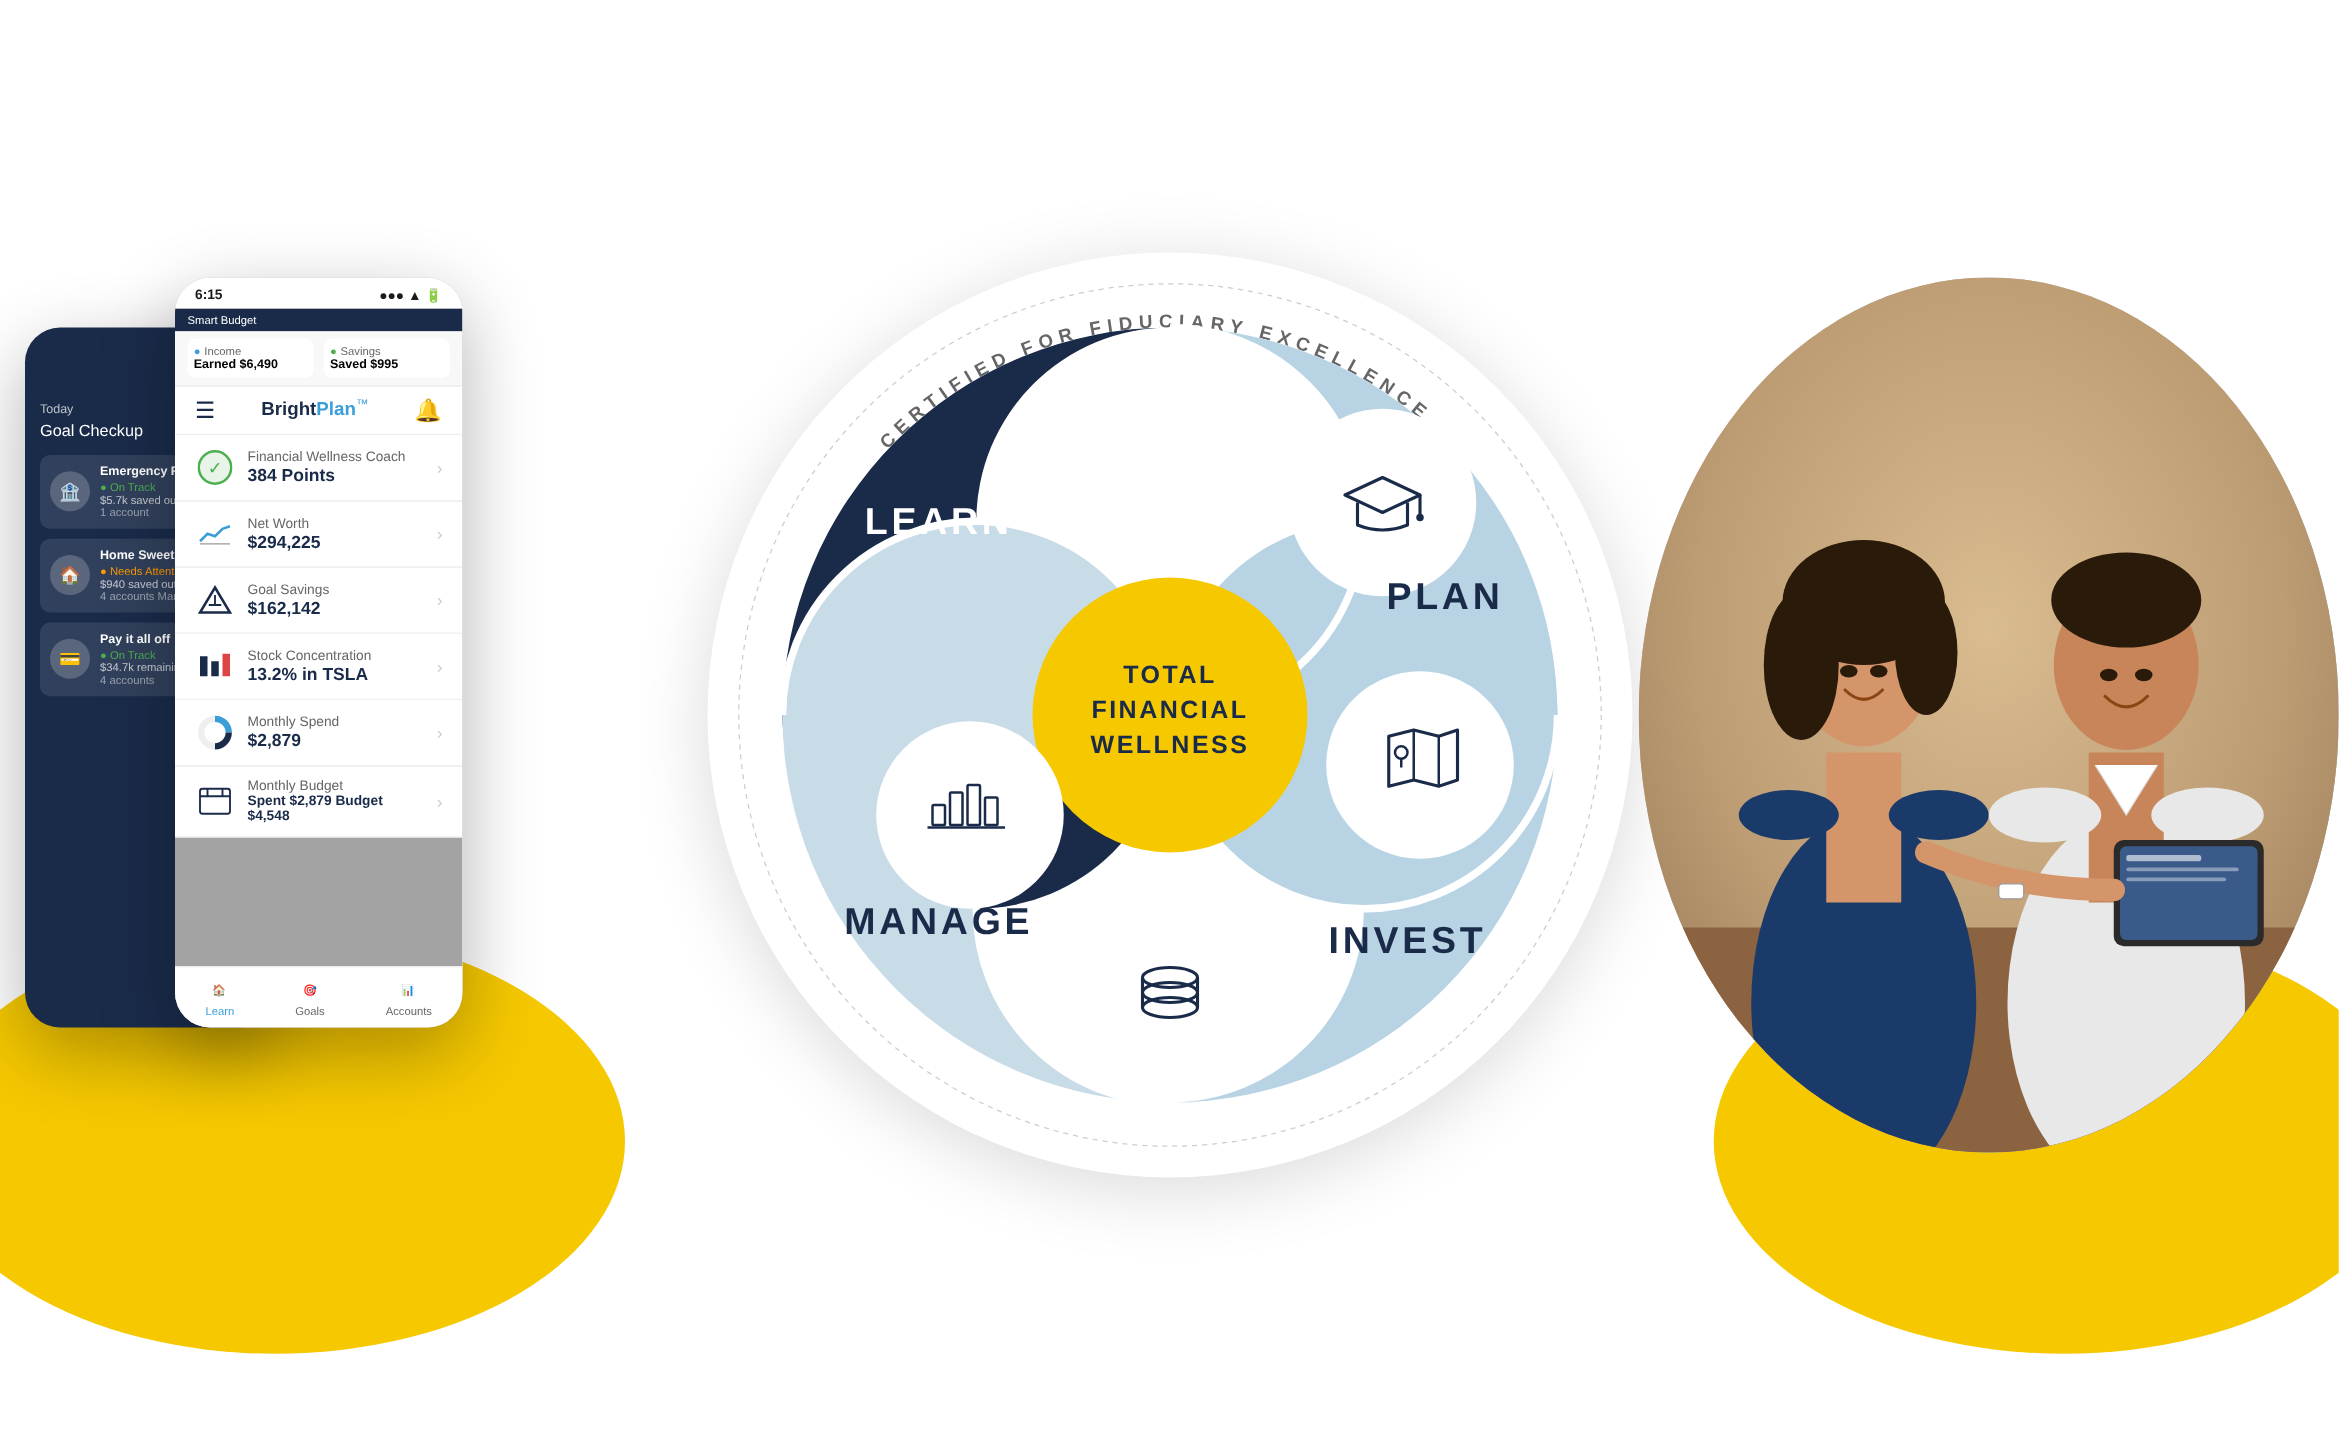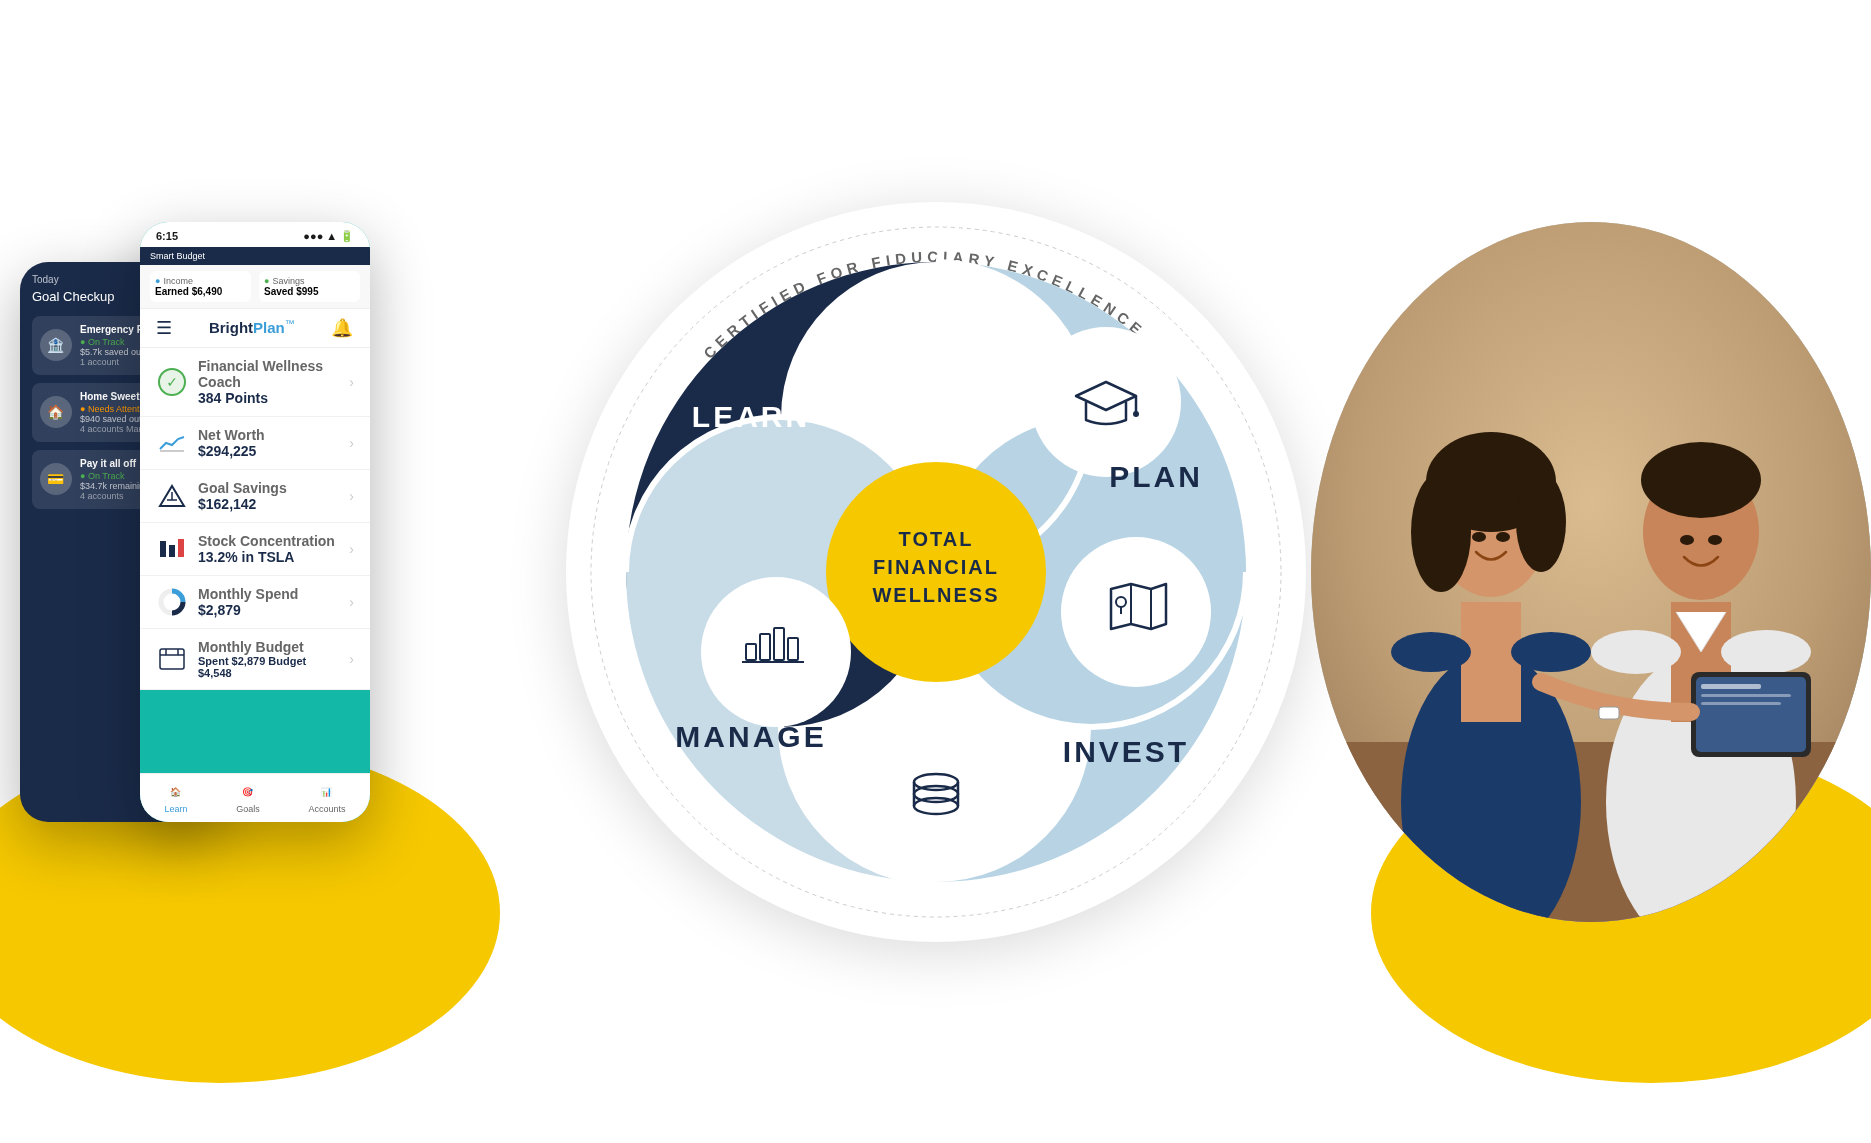--- a/index.html
+++ b/index.html
@@ -92,21 +92,21 @@
       height: 600px;
       background: #ffffff;
       border-radius: 28px;
       overflow: hidden;
       box-shadow: 0 20px 60px rgba(0,0,0,0.3);
     }
 
     .phone-screen {
       width: 100%;
       height: 100%;
-      background: #14b8a6;
+      background: #a3a3a3;
       padding: 0;
       overflow: hidden;
     }
 
     .phone-status-bar {
       background: #ffffff;
       padding: 8px 16px 4px;
       font-size: 11px;
       font-weight: bold;
       display: flex;
@@ -151,23 +151,22 @@
       align-items: center;
       justify-content: center;
       flex-shrink: 0;
     }
 
     .phone-list-item .item-content {
       flex: 1;
     }
 
     .phone-list-item .item-label {
-      font-size: 14px;
+      font-size: 11px;
       color: #666;
-      font-weight: bold;
     }
 
     .phone-list-item .item-value {
       font-size: 14px;
       font-weight: bold;
       color: #1a2b4a;
     }
 
     .phone-list-item .item-arrow {
       color: #ccc;
@@ -209,20 +208,21 @@
 
     .back-phone-content {
       padding: 12px;
       color: white;
     }
 
     .back-phone-header {
       font-size: 10px;
       opacity: 0.7;
       margin-bottom: 4px;
+      margin-top: 48px;
     }
 
     .back-phone-title {
       font-size: 13px;
       font-weight: normal;
       margin-bottom: 12px;
     }
 
     .back-phone-goal-item {
       background: rgba(255,255,255,0.1);

